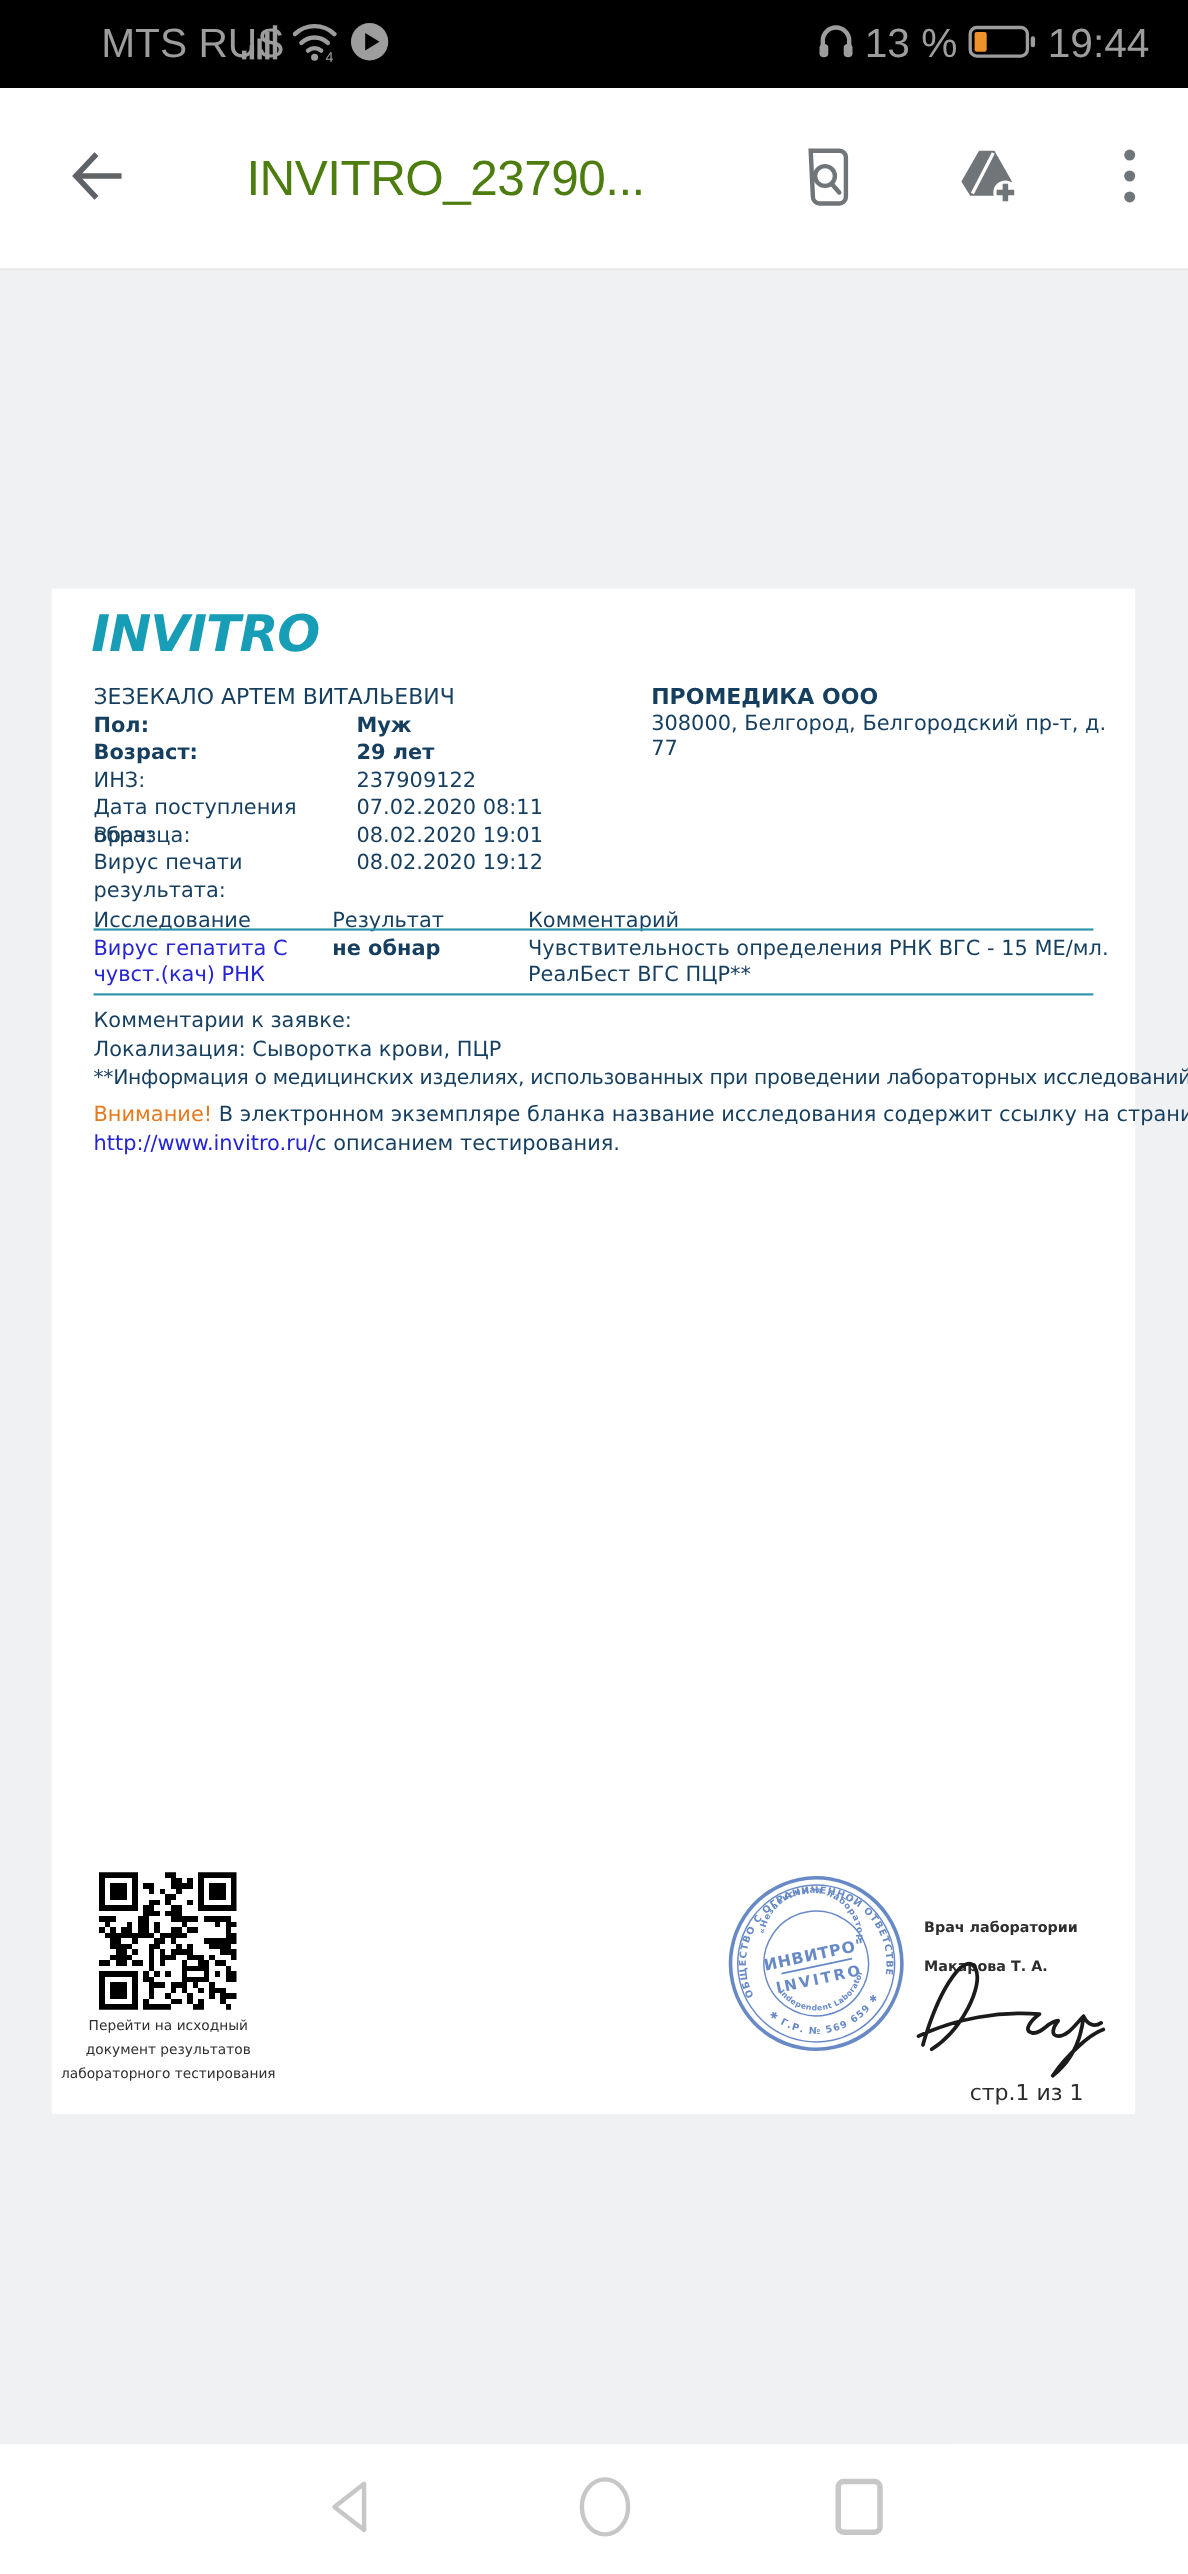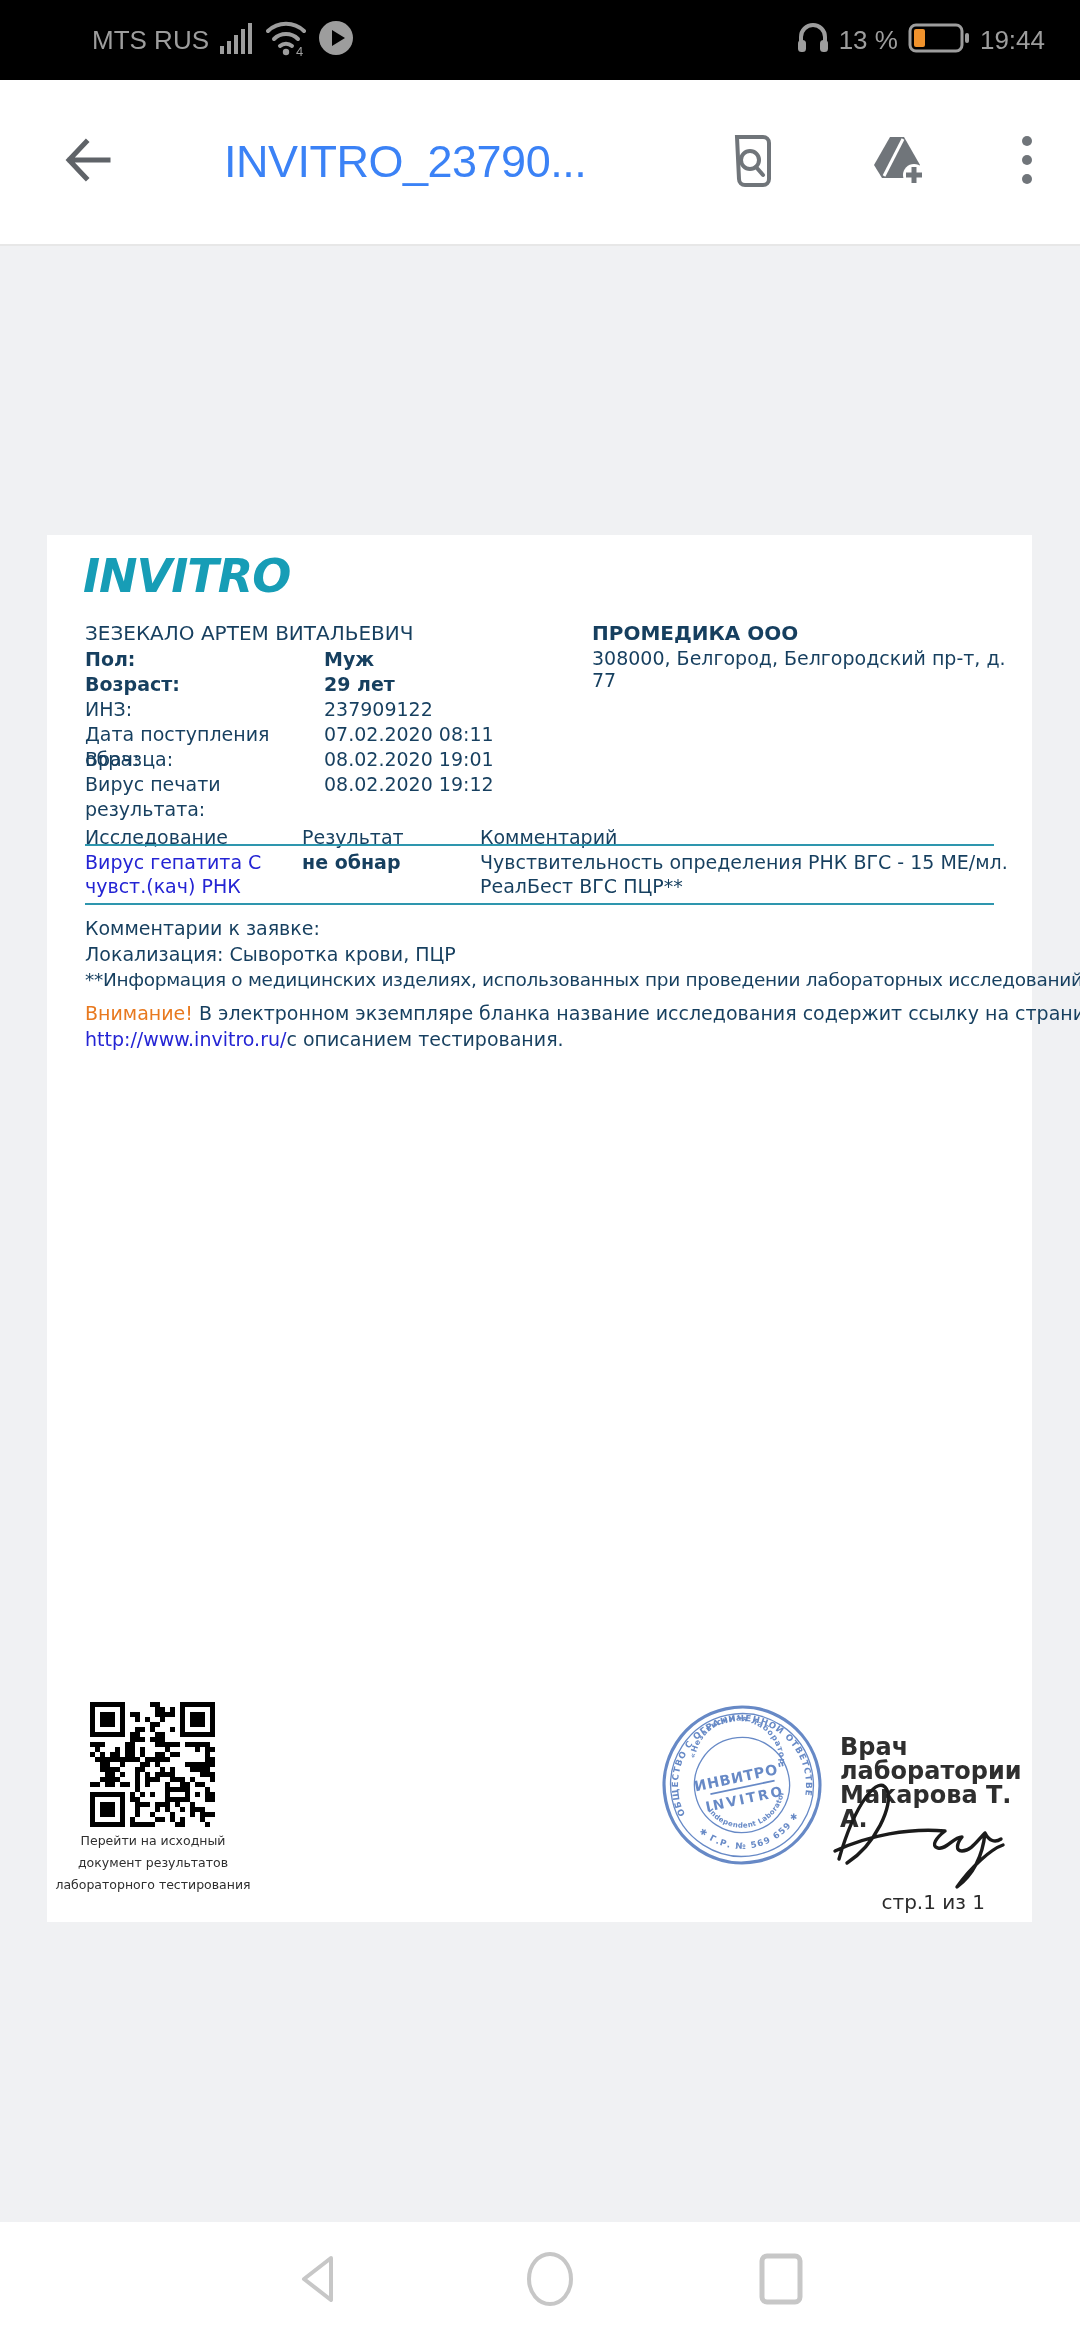--- a/index.html
+++ b/index.html
@@ -1,30 +1,30 @@
 <!DOCTYPE html>
 <html><head>
 <meta charset="utf-8">
 <style>
   html,body{margin:0;padding:0;background:#444;}
   .screen{position:relative;width:1080px;height:2340px;background:#f0f1f3;overflow:hidden;
           font-family:"Liberation Sans","DejaVu Sans",sans-serif;}
 
   
   .status-bar{position:absolute;left:0;top:0;width:1080px;height:80px;background:#000;}
-  .status-bar .txt{color:#9d9d9d;font-size:26px;line-height:80px;}
+  .status-bar .txt{color:#9d9d9d;font-size:37px;line-height:80px;}
   .sb-left{position:absolute;left:92px;top:0;}
   .sb-right{position:absolute;right:35px;top:0;display:flex;align-items:center;height:80px;gap:10px;}
   .sb-icons{position:absolute;left:220px;top:0;height:80px;display:flex;align-items:center;gap:8px;}
 
   
   .app-bar{position:absolute;left:0;top:80px;width:1080px;height:166px;background:#fff;
            border-bottom:2px solid #e7e7e7;box-sizing:border-box;}
   .app-title{position:absolute;left:224px;top:0;height:172px;line-height:164px;
-             font-size:45px;color:#3b82f6;letter-spacing:-0.5px;}
+             font-size:45px;color:#4d7c0f;letter-spacing:-0.5px;}
   .icon-btn{position:absolute;top:0;height:164px;display:flex;align-items:center;justify-content:center;}
 
   
   .content{position:absolute;left:0;top:246px;width:864px;height:1976px;background:#f0f1f3;}
 
   
   .page{position:absolute;left:47px;top:289px;width:985px;height:1387px;background:#fff;
         font-family:"DejaVu Sans",sans-serif;color:#163f5f;font-size:19px;}
   .logo{position:absolute;left:36px;top:14px;font-size:46px;font-weight:bold;font-style:italic;
         color:#179db6;letter-spacing:-1px;}
@@ -44,21 +44,21 @@
 
   .cmt{position:absolute;left:38px;white-space:nowrap;}
   .orange{color:#e8791f;}
   .blue-link{color:#2424d4;}
 
   .qr-wrap{position:absolute;left:43px;top:1167px;width:125px;height:125px;}
   .qr-caption{position:absolute;left:0;top:1295px;width:212px;text-align:center;
               font-size:12.5px;line-height:22px;color:#2f2f2f;}
 
   .stamp{position:absolute;left:613px;top:1168px;width:164px;height:164px;transform:rotate(-12deg);opacity:.92;}
-  .doctor{position:absolute;left:793px;top:1200px;font-size:24px;font-weight:600;color:#2e2e2e;line-height:24px;}
+  .doctor{position:absolute;left:793px;top:1200px;font-size:13px;font-weight:600;color:#2e2e2e;line-height:36px;}
   .signature{position:absolute;left:778px;top:1228px;}
   .page-num{position:absolute;right:47px;top:1355px;font-size:20px;color:#2b2b2b;}
 
   
   .nav-bar{position:absolute;left:0;top:2222px;width:1080px;height:118px;background:#fff;
            display:flex;align-items:center;}
   .nav-slot{position:absolute;top:0;height:118px;display:flex;align-items:center;justify-content:center;}
 </style>
 </head>
 <body>

